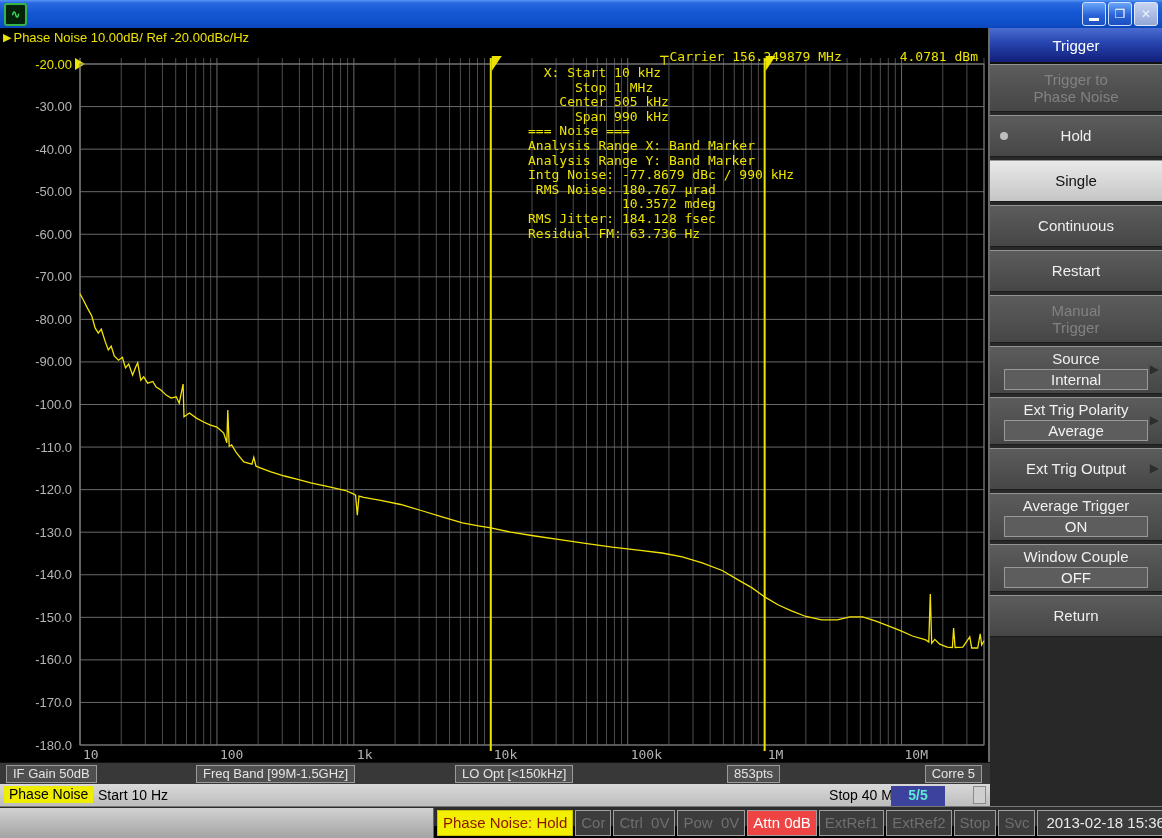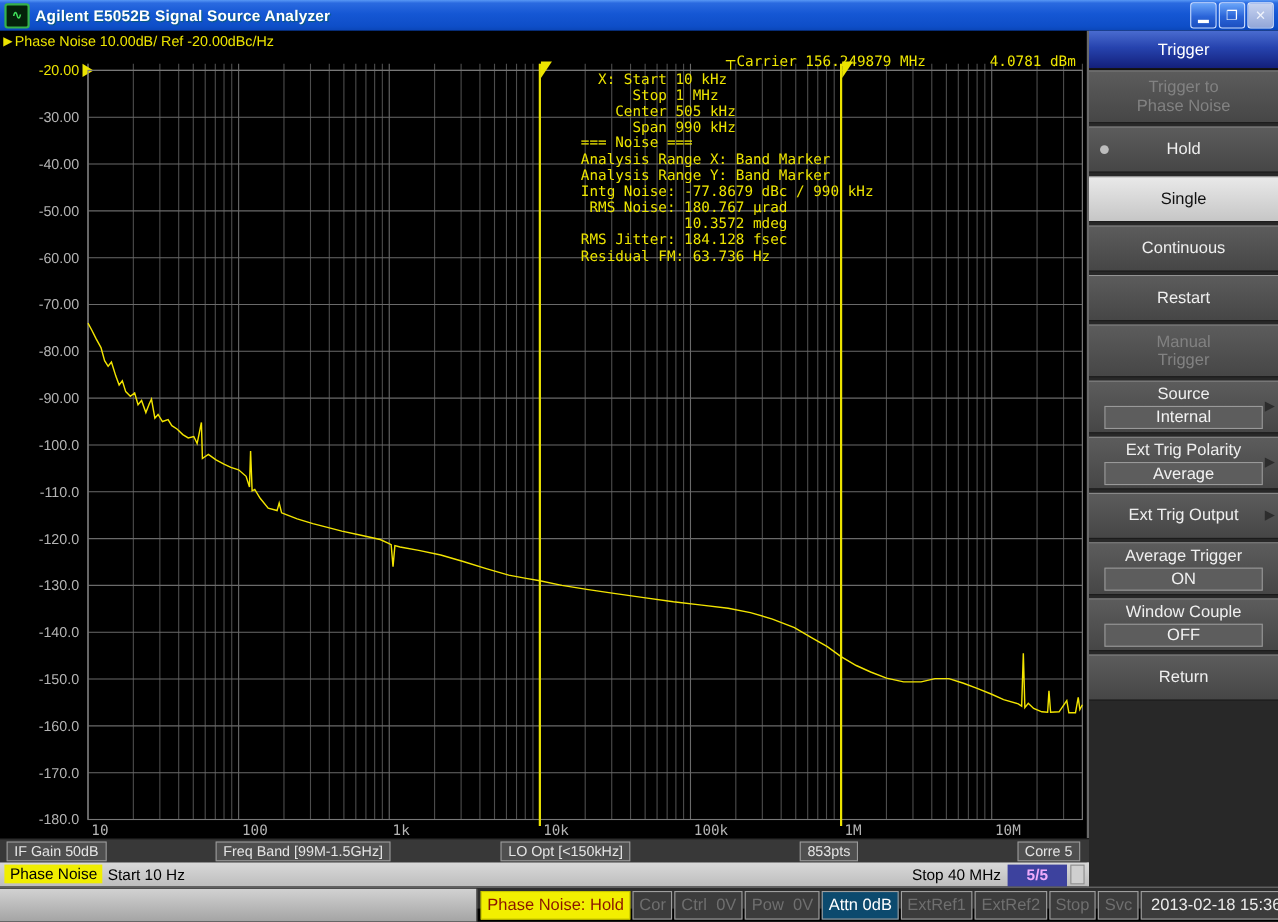--- a/index.html
+++ b/index.html
@@ -36,22 +36,22 @@
   .bar1{position:absolute;left:0;top:734px;width:990px;height:22px;background:#383838;
         border-top:1px solid #111;box-sizing:border-box;}
   .bar1 .chip{position:absolute;top:2px;height:16px;line-height:16px;padding:0 6px;
         background:#4f4f4f;border:1px solid #9a9a9a;color:#e4e4e4;font-size:13px;white-space:pre;}
   .bar2{position:absolute;left:0;top:756px;width:990px;height:22px;
         background:linear-gradient(180deg,#d9d9d9,#bdbdbd);color:#000;font-size:14px;}
   .pn-chip{position:absolute;left:4px;top:2px;padding:0 5px;height:17px;line-height:17px;
         background:#f0ee00;color:#000;}
   .b2-start{position:absolute;left:98px;top:3px;}
   .b2-stop{position:absolute;right:80px;top:3px;}
-  .b2-avg{position:absolute;left:916px;top:2px;width:54px;height:32px;line-height:18px;
-        background:#3d429e;color:#f0abfc;text-align:center;font-weight:bold;}
+  .b2-avg{position:absolute;left:891px;top:2px;width:54px;height:32px;line-height:18px;
+        background:#3d429e;color:#5eead4;text-align:center;font-weight:bold;}
   .b2-box{position:absolute;left:973px;top:2px;width:13px;height:18px;background:#cfcfcf;
         border:1px solid #8a8a8a;box-sizing:border-box;}
   
   .sidebar{position:absolute;left:990px;top:28px;width:172px;height:778px;background:#282828;}
   .menu-title{height:34px;display:flex;align-items:center;justify-content:center;color:#fff;
         font-size:15px;background:linear-gradient(180deg,#4a6cd0 0%,#2643ae 45%,#131f7a 100%);
         border-bottom:2px solid #111;}
   .skey{position:relative;margin:0 0 3px 0;background:linear-gradient(180deg,#5c5c5c,#464646);
         border-top:1px solid #939393;border-bottom:1px solid #1c1c1c;
         display:flex;flex-direction:column;align-items:center;justify-content:center;
@@ -65,31 +65,30 @@
   .skey .arrow{position:absolute;right:3px;top:50%;margin-top:-7px;color:#2d2d2d;font-size:12px;}
   
   .taskbar{position:absolute;left:0;top:806px;width:1162px;height:20px;background:#2d2d2d;
         border-top:1px solid #777;box-sizing:border-box;}
   .tb-left{position:absolute;left:0;top:1px;width:433px;height:31px;
         background:linear-gradient(180deg,#d2d2d2,#a2a2a2);border-right:1px solid #666;}
   .tb-chips{position:absolute;left:437px;top:3px;display:flex;gap:2px;}
   .tchip{height:24px;line-height:24px;padding:0 5px;border:1px solid #9f9f9f;background:#3c3c3c;
         color:#6f6f6f;font-size:15px;white-space:pre;}
   .tchip.yellow{background:#f2ef00;color:#8b1500;border-color:#c9c600;}
-  .tchip.blue{background:#0c4a6e;color:#fff;}
+  .tchip.blue{background:#ef4444;color:#fff;}
   .tchip.clock{color:#eaeaea;padding:0 8px;}
 </style>
 </head>
 <body>
 
 <div class="window">
 
   <div class="titlebar">
     <span class="app-icon">∿</span>
-    <span class="title-text">Agilent E5052B Signal Source Analyzer</span>
     <div class="winbtns">
       <div class="wb min">
           <span></span>
         </div>
       <div class="wb max">
           <span>❐</span>
         </div>
       <div class="wb close">
           <span>✕</span>
         </div>

